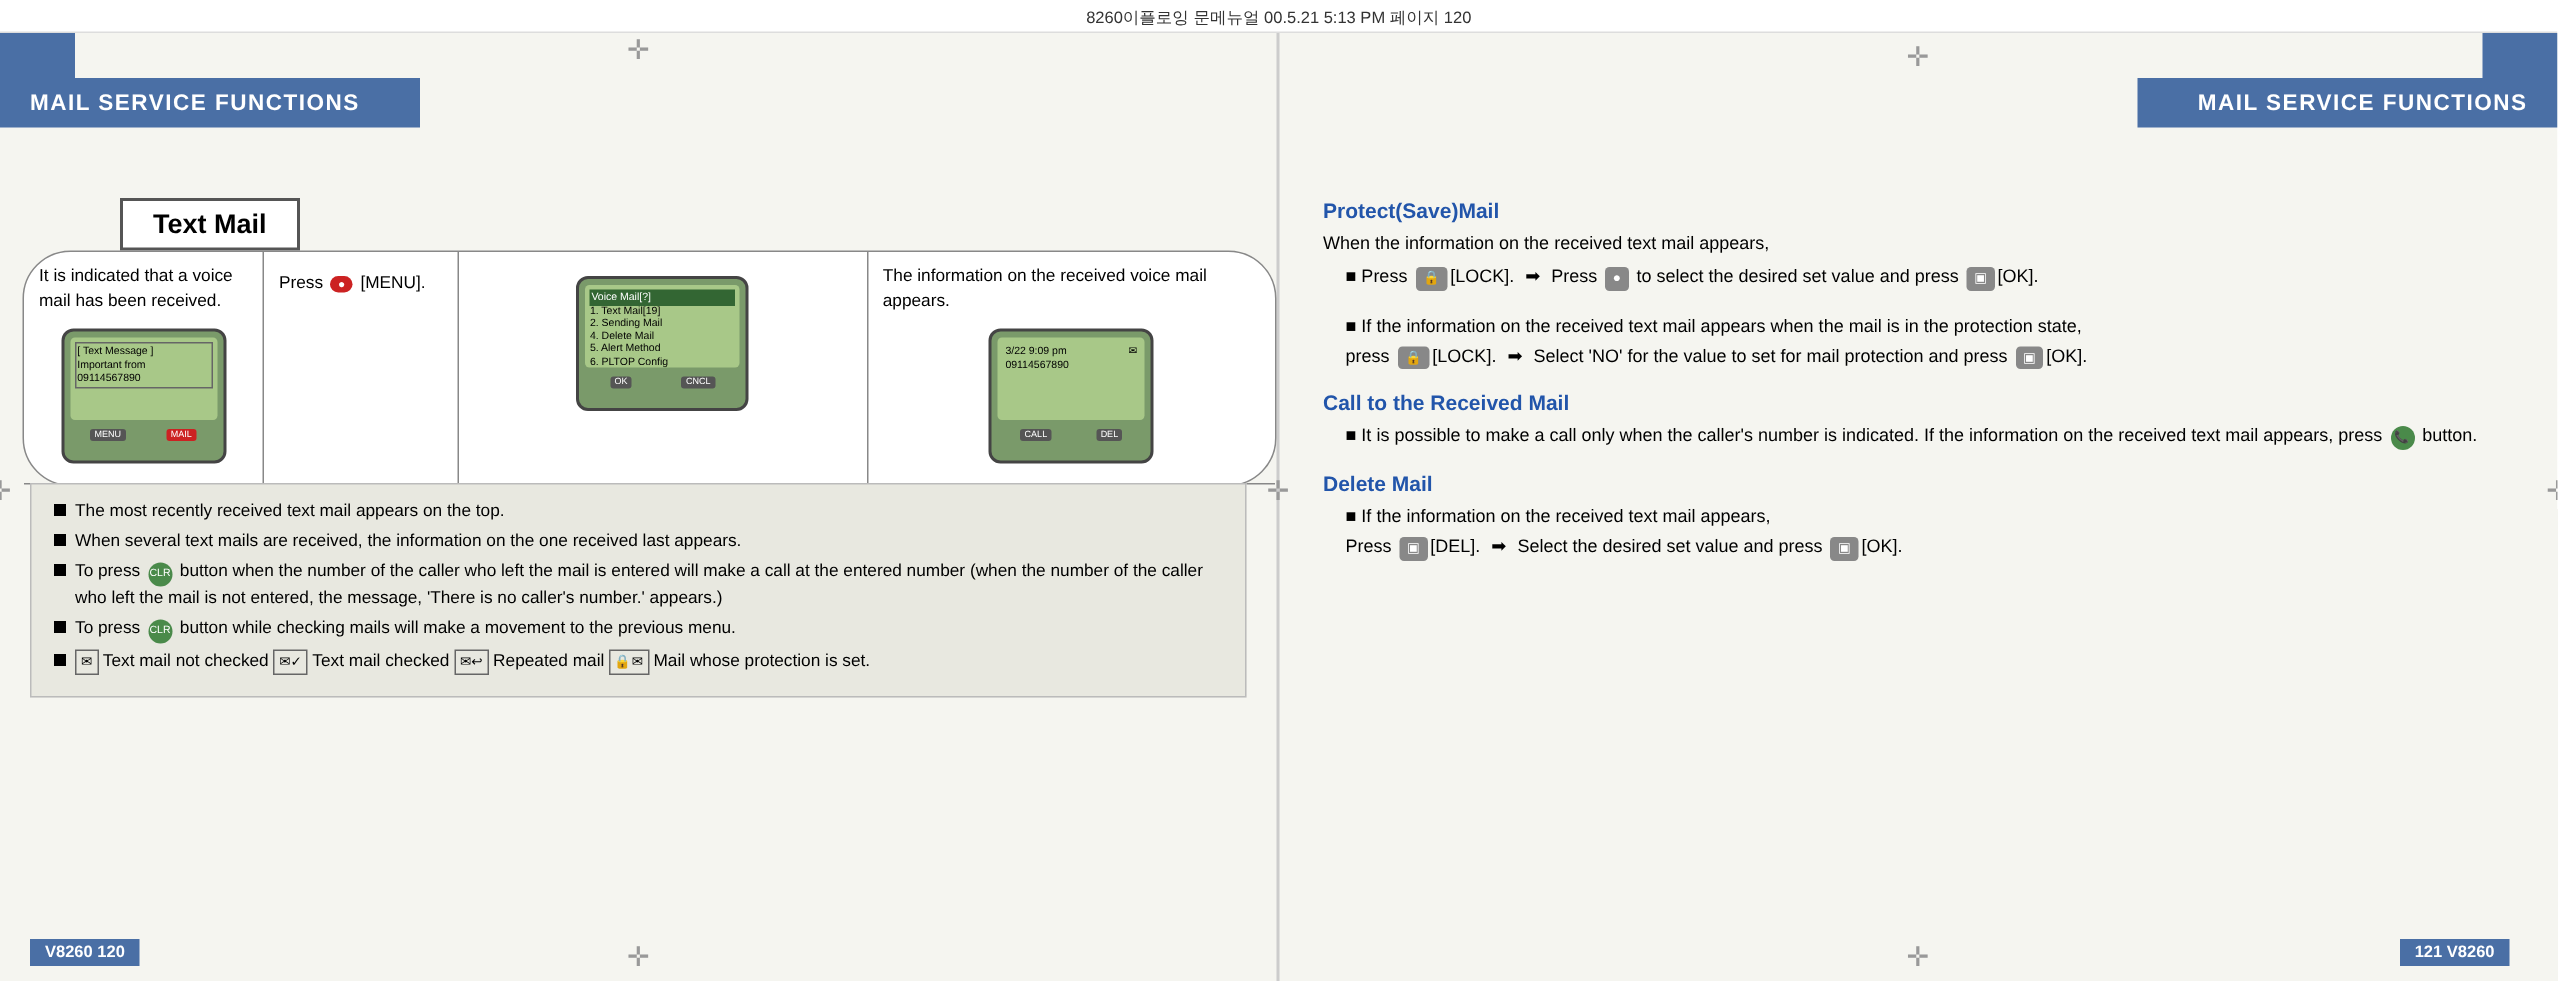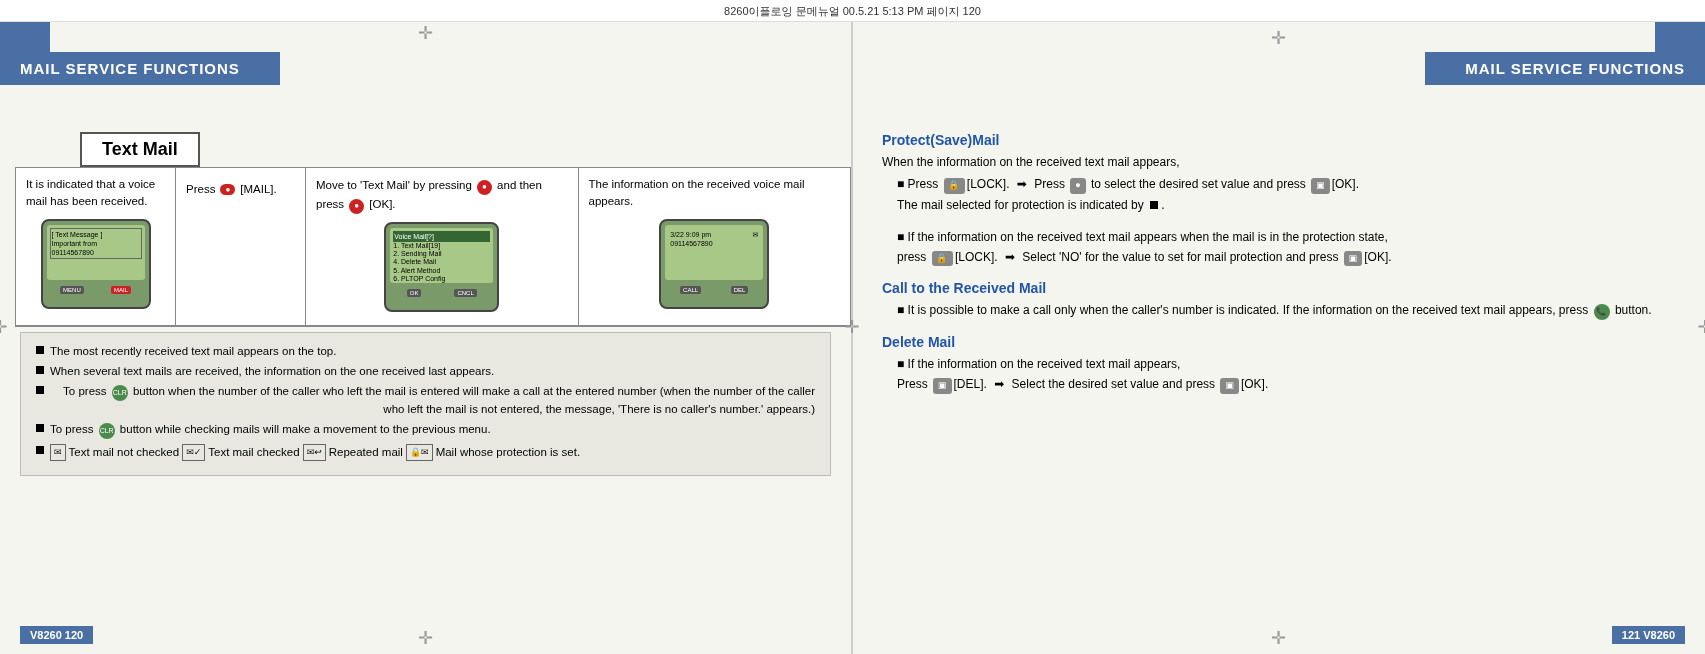--- a/index.html
+++ b/index.html
@@ -220,21 +220,21 @@
       bottom: 10px;
       left: 20px;
       background: #4a6fa5;
       color: #fff;
       padding: 3px 10px;
       font-size: 11px;
       font-weight: bold;
     }
 
     .page-footer.right-footer {
-      right: 20px;
+      right: 32px;
       left: auto;
     }
 
     
     .right-content {
       position: absolute;
       top: 110px;
       left: 30px;
       right: 18px;
     }
@@ -307,21 +307,21 @@
     <div class="header-banner">
       <span>MAIL SERVICE FUNCTIONS</span>
     </div>
 
     <div style="position:absolute;top:0;left:50%;transform:translateX(-50%);font-size:18px;color:#999;">✛</div>
 
     <div class="section-title">
       <span>Text Mail</span>
     </div>
 
-    <div class="steps-table" style="top:145px;left:15px;right:0;">
+    <div class="steps-table" style="top:145px;left:15px;right:0;border-radius:32px;">
       <div class="steps-row" style="min-height:150px;">
 
         <div class="step-cell" style="max-width:160px;min-width:140px;">
           <div style="font-size:11.5px;color:#000;line-height:1.5;">It is indicated that a voice mail has been received.</div>
           <div class="phone-mockup" style="width:110px;height:90px;margin-top:8px;">
             <div class="phone-screen" style="background:#a8c888;">
               <div style="border:1px solid #666;padding:1px;font-size:7px;color:#000;line-height:1.3;">
                 <div style="font-size:7px;">[ Text Message ]</div>
                 <div style="font-size:7px;">Important from</div>
                 <div style="font-size:7px;">09114567890</div>
@@ -331,32 +331,25 @@
               <span class="phone-btn">MENU</span>
               <span class="phone-btn" style="background:#cc2222;">MAIL</span>
             </div>
           </div>
         </div>
 
         <div class="step-cell" style="max-width:130px;min-width:110px;display:flex;flex-direction:column;justify-content:flex-start;padding-top:15px;">
           <div style="font-size:11.5px;color:#000;display:flex;align-items:center;flex-wrap:wrap;gap:3px;">
             <span>Press</span>
             <span class="red-oval" style="font-size:8px;">●</span>
-            <span>[MAIL].</span>
+            <span>[MENU].</span>
           </div>
         </div>
 
         <div class="step-cell" style="min-width:200px;">
-          <div style="font-size:11.5px;color:#000;line-height:1.6;">
-            Move to  'Text Mail'  by pressing
-            <span class="red-oval" style="font-size:8px;">●</span>
-            and then press
-            <span class="red-oval" style="font-size:8px;">●</span>
-            [OK].
-          </div>
           <div class="phone-mockup" style="width:115px;height:90px;margin-top:8px;">
             <div class="phone-screen" style="background:#a8c888;">
               <div style="background:#336633;color:#fff;padding:1px;font-size:7px;">Voice Mail[?]</div>
               <div style="font-size:7px;color:#000;line-height:1.2;">
                 <div>1. Text Mail[19]</div>
                 <div>2. Sending Mail</div>
                 <div>4. Delete Mail</div>
                 <div>5. Alert Method</div>
                 <div>6. PLTOP Config</div>
               </div>
@@ -382,21 +375,21 @@
             </div>
             <div class="phone-buttons">
               <span class="phone-btn">CALL</span>
               <span class="phone-btn">DEL</span>
             </div>
           </div>
         </div>
       </div>
     </div>
 
-    <div class="bullet-section" style="top:310px;text-align:right;">
+    <div class="bullet-section" style="top:300px;">
       <div class="bullet-item">
         <div class="bullet-square"></div>
         <span>The most recently received text mail appears on the top.</span>
       </div>
       <div class="bullet-item">
         <div class="bullet-square"></div>
         <span>When  several text  mails  are received,  the information   on the one  received  last appears.</span>
       </div>
       <div class="bullet-item">
         <div class="bullet-square"></div>
@@ -435,23 +428,20 @@
     </div>
 
     <div class="right-content">
 
       <div class="content-section">
         <div class="content-heading">Protect(Save)Mail</div>
         <div class="content-text">When the information on the received text mail appears,</div>
         <div class="content-sub">
           ■ Press <span class="inline-btn">🔒</span>[LOCK]. <span class="arrow-symbol">➡</span> Press <span class="inline-btn">●</span> to select the desired set value and press <span class="inline-btn">▣</span>[OK].
         </div>
-        <div class="content-sub">
-          The mail selected for protection is indicated by <span class="dot-indicator"></span>.
-        </div>
       </div>
 
       <div class="content-section">
         <div class="content-sub">
           ■ If the information on the received text mail appears when the mail is in the protection state,
         </div>
         <div class="content-sub">
           press <span class="inline-btn">🔒</span>[LOCK]. <span class="arrow-symbol">➡</span> Select 'NO' for the value to set for  mail protection and press <span class="inline-btn">▣</span>[OK].
         </div>
       </div>

